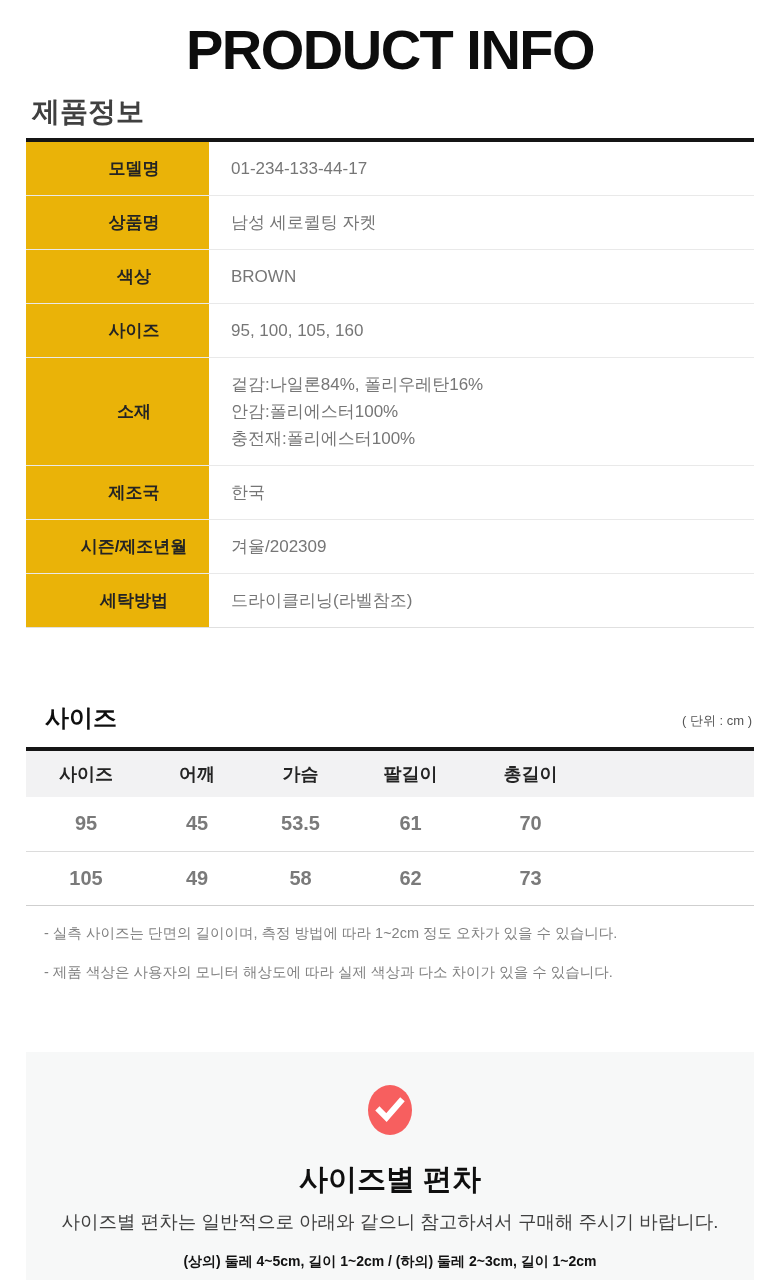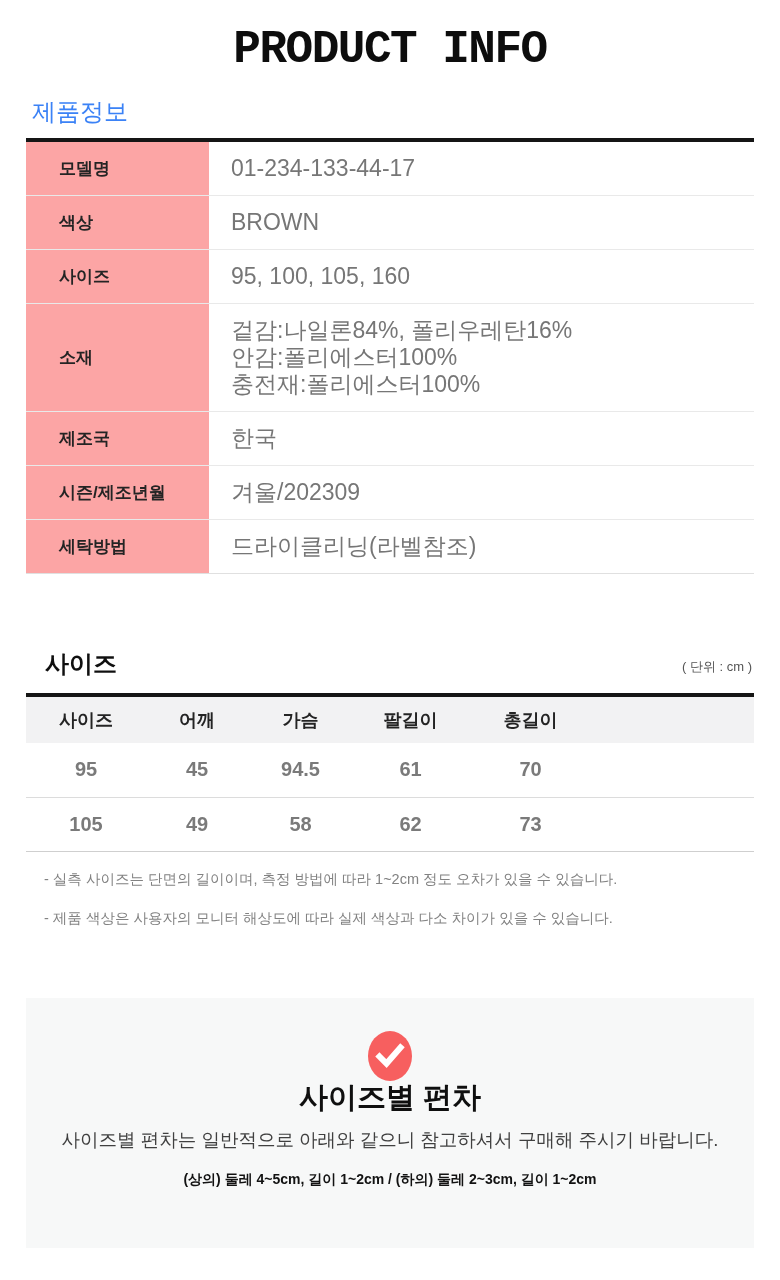--- a/index.html
+++ b/index.html
@@ -9,58 +9,57 @@
     background: #ffffff;
     font-family: "Liberation Sans", "DejaVu Sans", sans-serif;
     color: #111;
     overflow: hidden;
   }
 
   
   .page-title {
     margin: 26px 8px 0;
     text-align: center;
-    font-size: 46px;
+    font-size: 56px;
     line-height: 48px;
     font-weight: 700;
     letter-spacing: -1.5px;
     color: #0d0d0d;
-    font-family: Liberation Mono, monospace;
   }
 
   
   .info-heading {
     margin: 24px 0 12px 32px;
-    font-size: 24px;
+    font-size: 28px;
     line-height: 28px;
-    font-weight: 400;
-    color: #3b82f6;
+    font-weight: 700;
+    color: #404040;
   }
   table.info-table {
     width: 728px;
     margin: 0 26px;
     border-collapse: collapse;
     border-top: 4px solid #151515;
     border-bottom: 1px solid #e0e0e0;
   }
   table.info-table tr { border-bottom: 1px solid #e9e9e9; }
   table.info-table tr:last-child { border-bottom: none; }
   table.info-table th {
     width: 183px;
-    background: #fca5a5;
-    text-align: left;
+    background: #eab308;
+    text-align: center;
     vertical-align: middle;
     padding: 0 0 0 33px;
     font-size: 17px;
     font-weight: 700;
     color: #242424;
   }
   table.info-table td {
     padding: 13px 10px 13px 22px;
-    font-size: 23px;
+    font-size: 17px;
     line-height: 27px;
     color: #767676;
     white-space: pre-line;
   }
 
   
   .size-header {
     display: flex;
     justify-content: space-between;
     align-items: flex-end;
@@ -114,21 +113,21 @@
   .deviation-panel {
     width: 728px;
     height: 250px;
     margin: 68px 26px 0;
     background: #f7f8f8;
     text-align: center;
     padding-top: 33px;
   }
   .check-wrap { height: 50px; }
   .deviation-panel h3 {
-    margin: 0 0 0;
+    margin: 28px 0 0;
     font-size: 29px;
     line-height: 33px;
     font-weight: 700;
     color: #0f0f0f;
   }
   .deviation-panel .desc {
     margin: 13px 0 0;
     font-size: 18.5px;
     line-height: 28px;
     color: #404040;
@@ -145,20 +144,24 @@
 
 <h1 class="page-title">PRODUCT INFO</h1>
 
 <h2 class="info-heading">제품정보</h2>
 
 <table class="info-table">
   <tbody>
     <tr>
       <th>모델명</th>
       <td>01-234-133-44-17</td>
+    </tr>
+    <tr>
+      <th>상품명</th>
+      <td>남성 세로퀼팅 자켓</td>
     </tr>
     <tr>
       <th>색상</th>
       <td>BROWN</td>
     </tr>
     <tr>
       <th>사이즈</th>
       <td>95, 100, 105, 160</td>
     </tr>
     <tr>
@@ -203,21 +206,21 @@
       <th>가슴</th>
       <th>팔길이</th>
       <th>총길이</th>
       <th></th>
     </tr>
   </thead>
   <tbody>
     <tr>
       <td>95</td>
       <td>45</td>
-      <td>94.5</td>
+      <td>53.5</td>
       <td>61</td>
       <td>70</td>
       <td></td>
     </tr>
     <tr>
       <td>105</td>
       <td>49</td>
       <td>58</td>
       <td>62</td>
       <td>73</td>

